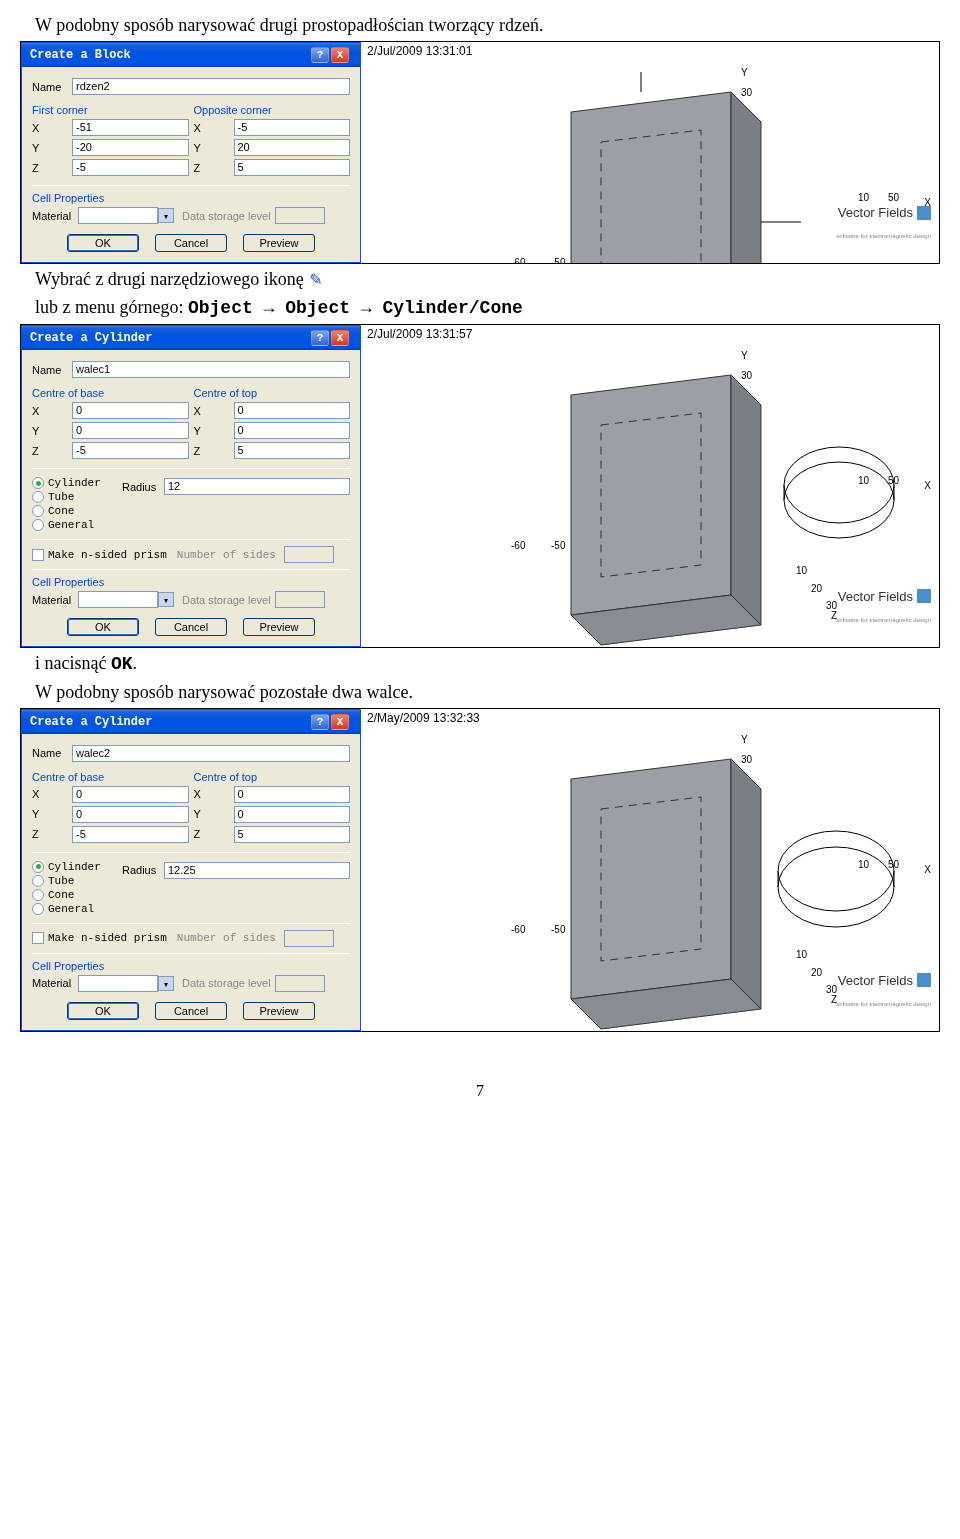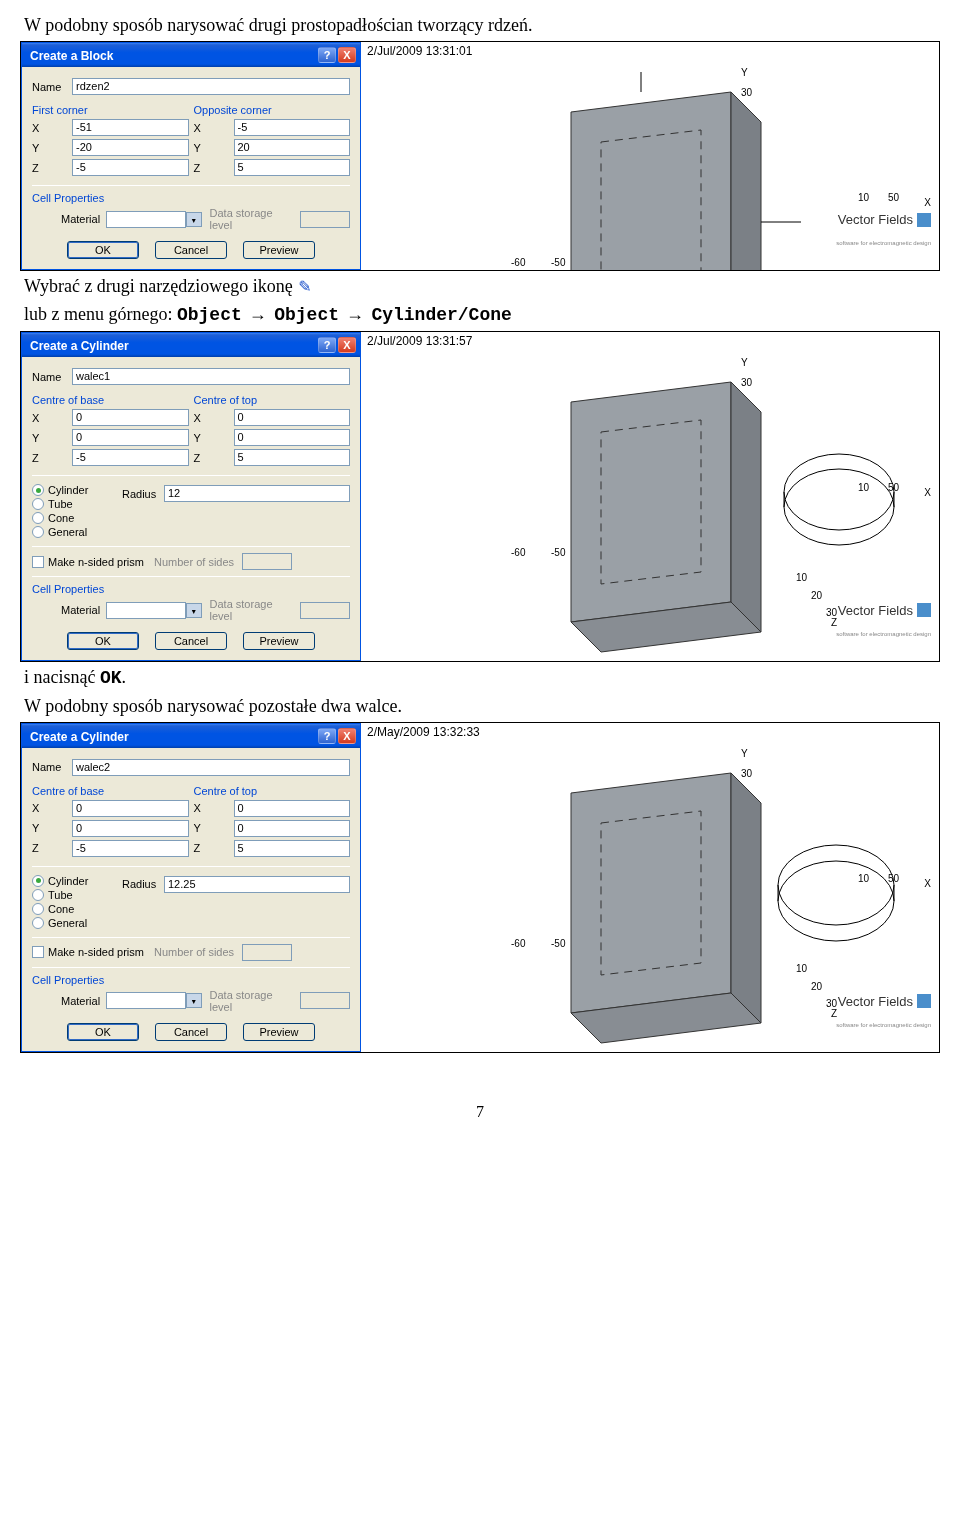--- a/index.html
+++ b/index.html
@@ -5,21 +5,21 @@
   * { box-sizing: border-box; margin: 0; padding: 0; }
   body {
     font-family: "Times New Roman", serif;
     font-size: 18px;
     background: #fff;
     color: #000;
     width: 960px;
     padding: 10px 20px 20px 20px;
   }
   .document-text {
-    margin: 4px 4px;
+    margin: 4px 15px;
     line-height: 1.3;
   }
   .monospace {
     font-family: "Courier New", monospace;
     font-weight: bold;
   }
   .section {
     border: 1px solid #000;
     margin-bottom: 2px;
     display: flex;
@@ -31,55 +31,56 @@
     font-family: Tahoma, sans-serif;
     font-size: 11px;
     border: 1px solid #0054e3;
     background: #ece9d8;
     flex-shrink: 0;
   }
   .titlebar {
     background: linear-gradient(to bottom, #3a81f3 0%, #1e5fd6 8%, #0054e3 40%, #0054e3 88%, #003fab 100%);
     color: #fff;
     font-weight: bold;
-    padding: 4px 4px 4px 8px;
+    padding: 4px 11px 4px 8px;
     display: flex;
     justify-content: space-between;
-    align-items: flex-end;
+    align-items: center;
     font-size: 12px;
+    font-family: Liberation Mono, monospace;
   }
   .tb-buttons { display: flex; gap: 2px; }
   .tb-btn {
     width: 18px; height: 16px;
     border-radius: 3px;
     display: flex; align-items: center; justify-content: center;
     font-size: 11px; font-weight: bold;
     color: #fff;
   }
   .tb-help { background: linear-gradient(to bottom,#7ea8f5,#2f64d0); border:1px solid #fff3; }
   .tb-close { background: linear-gradient(to bottom,#f08070,#d43a1e); border:1px solid #fff3; }
   .dlg-body { padding: 8px 10px 10px 10px; }
   .row { display: flex; align-items: center; margin: 3px 0; }
   .lbl { width: 40px; color: #000; }
-  .lbl-wide { width: 46px; color: #000; margin-left: 29px; }
+  .lbl-wide { width: 46px; color: #000; }
   .input {
     flex: 1;
     background: #fff;
     border: 1px solid #7f9db9;
     padding: 1px 3px;
     height: 17px;
     font-size: 11px;
     font-family: Tahoma, sans-serif;
   }
   .input.disabled { background: #ece9d8; color: #999; }
   .group-title { color: #0046d5; margin: 6px 0 3px 0; font-size: 11px; }
   .twocol { display: flex; gap: 5px; }
   .col { flex: 1; }
   .divider { height: 1px; background: #d4d0c8; border-bottom: 1px solid #fff; margin: 6px 0; }
-  .radio-row, .check-row { display: flex; align-items: center; margin: 2px 0; gap: 4px; }
+  .radio-row, .check-row { display: flex; align-items: center; margin: 2px 0; gap: 4px; font-family: Liberation Mono, monospace; }
   .radio, .check {
     width: 12px; height: 12px; border: 1px solid #7f9db9; background: #fff;
     display: inline-flex; align-items: center; justify-content: center;
   }
   .radio { border-radius: 50%; }
   .radio.selected::after { content: ""; width: 5px; height: 5px; background: #39a93f; border-radius:50%; }
   .btns { display: flex; justify-content: center; gap: 16px; margin-top: 10px; }
   .btn {
     min-width: 72px; text-align: center;
     background: #ece9d8;

